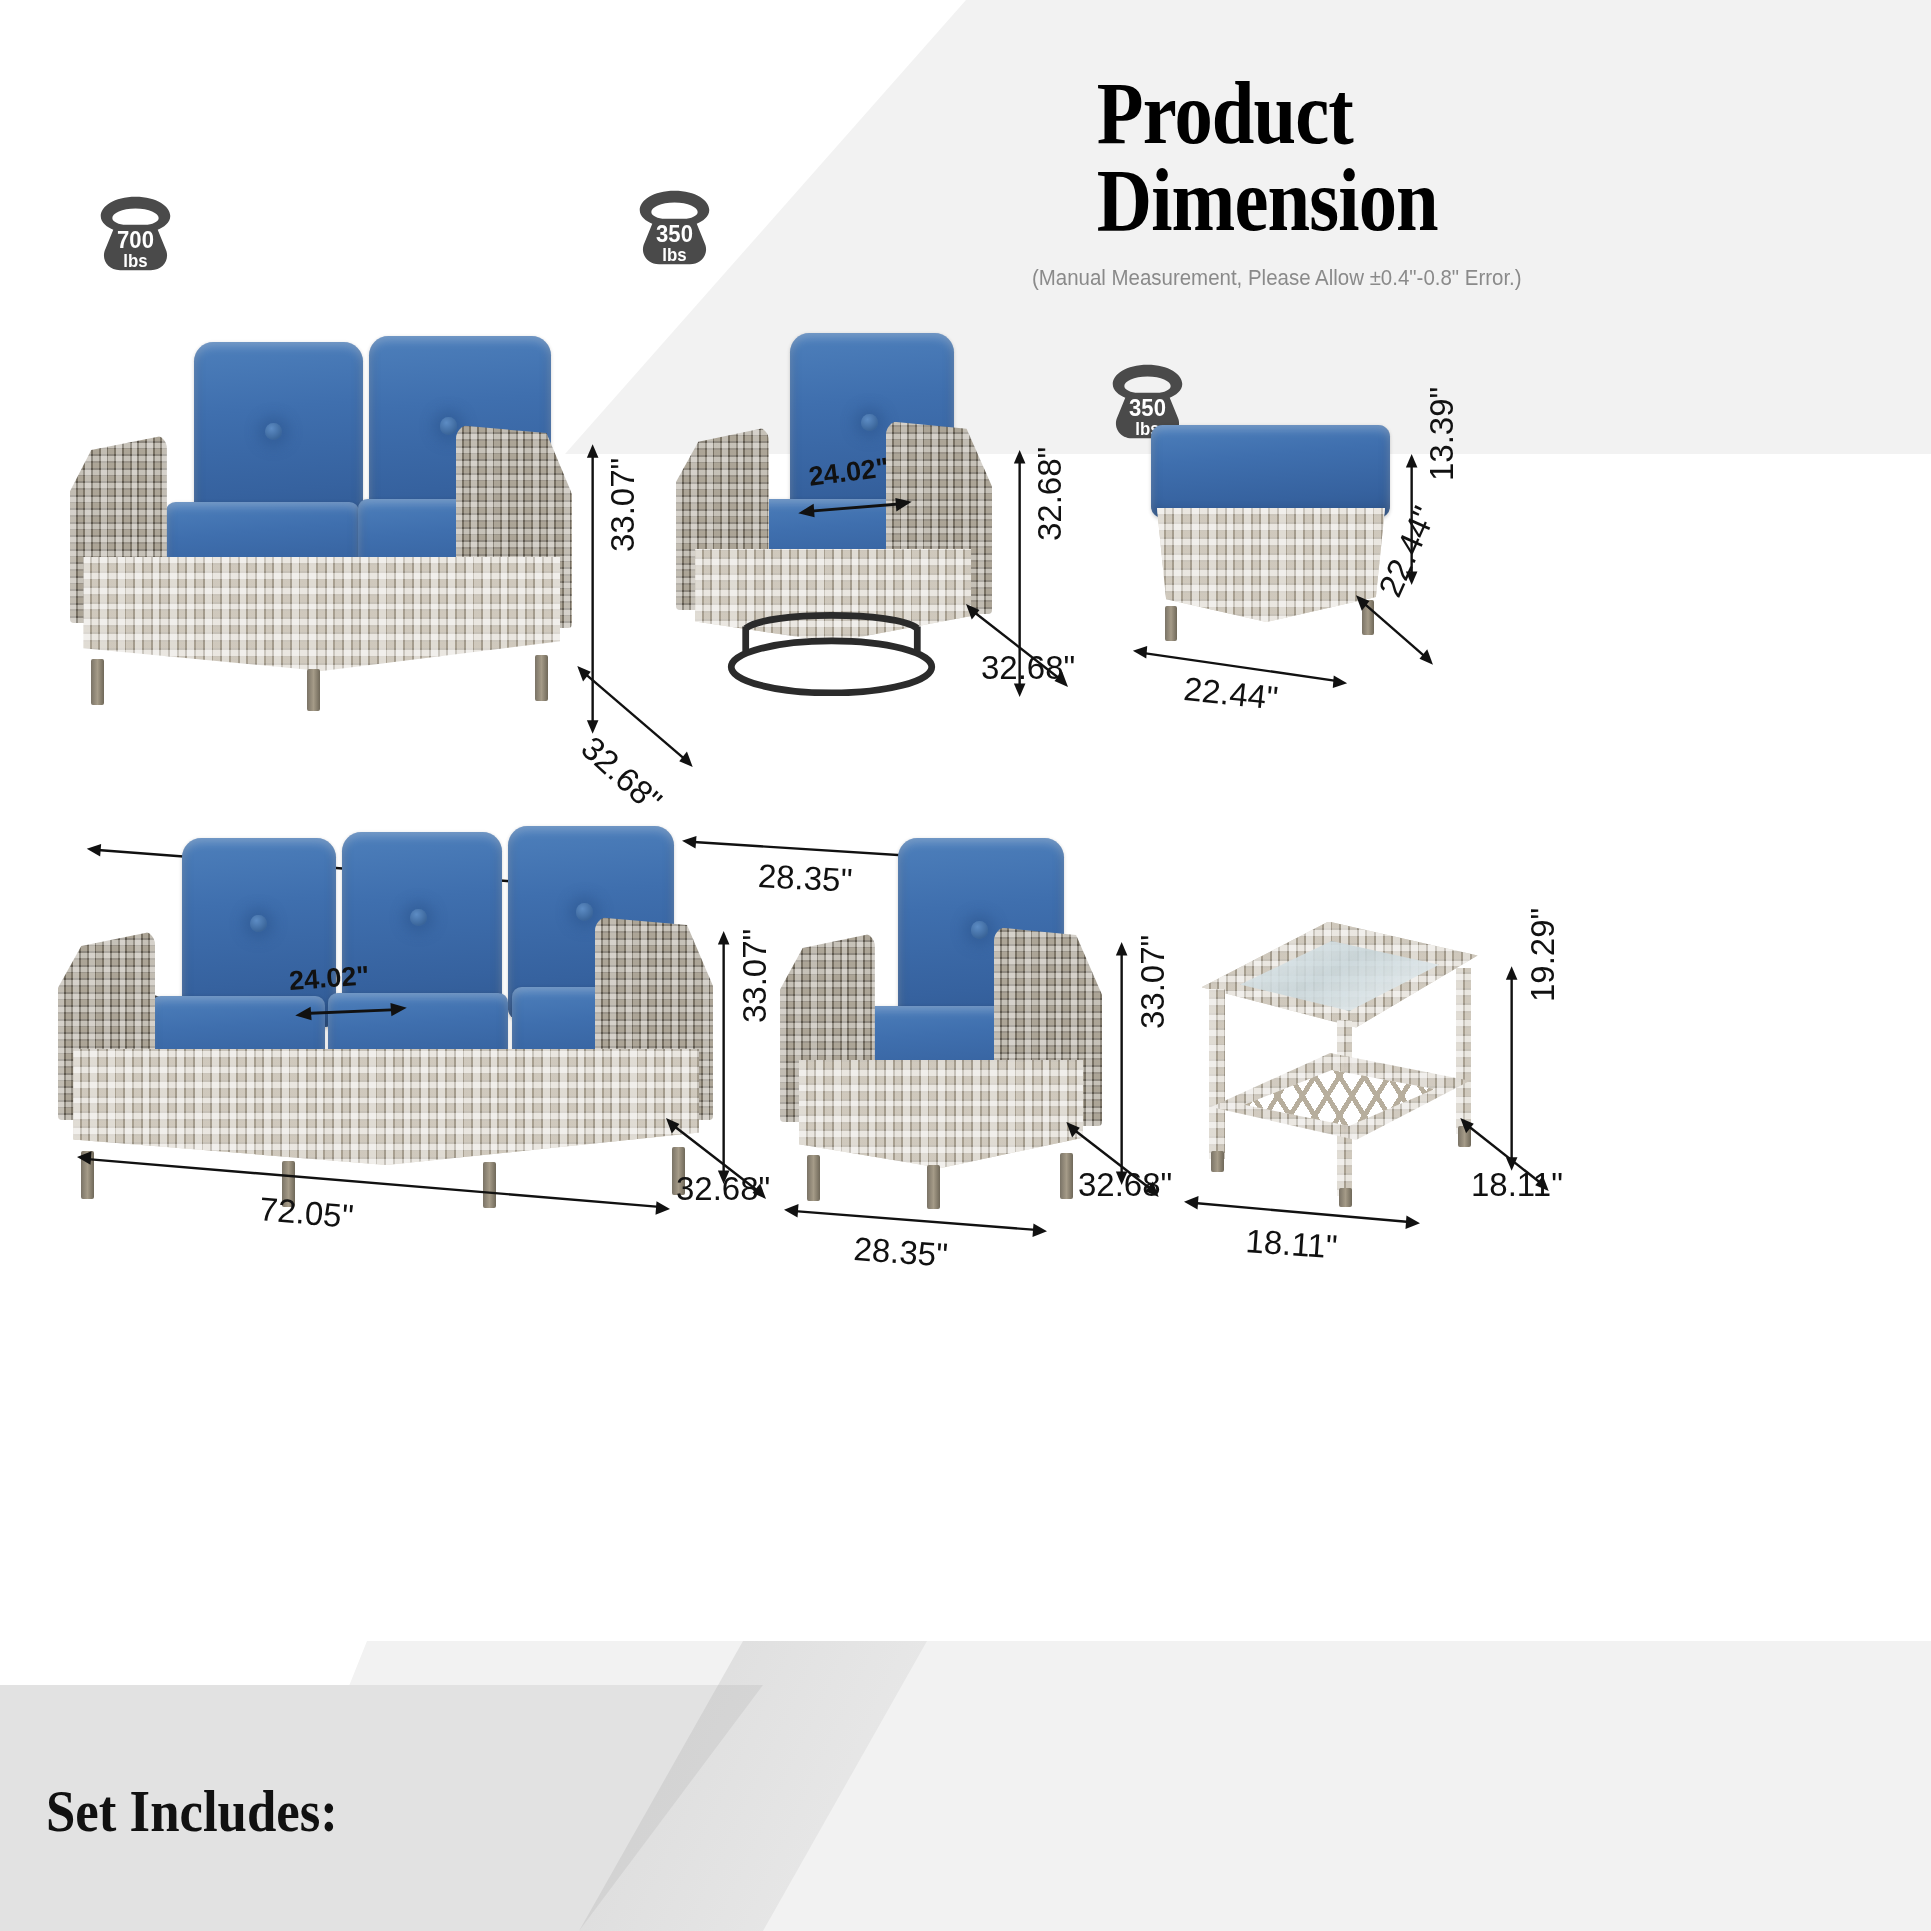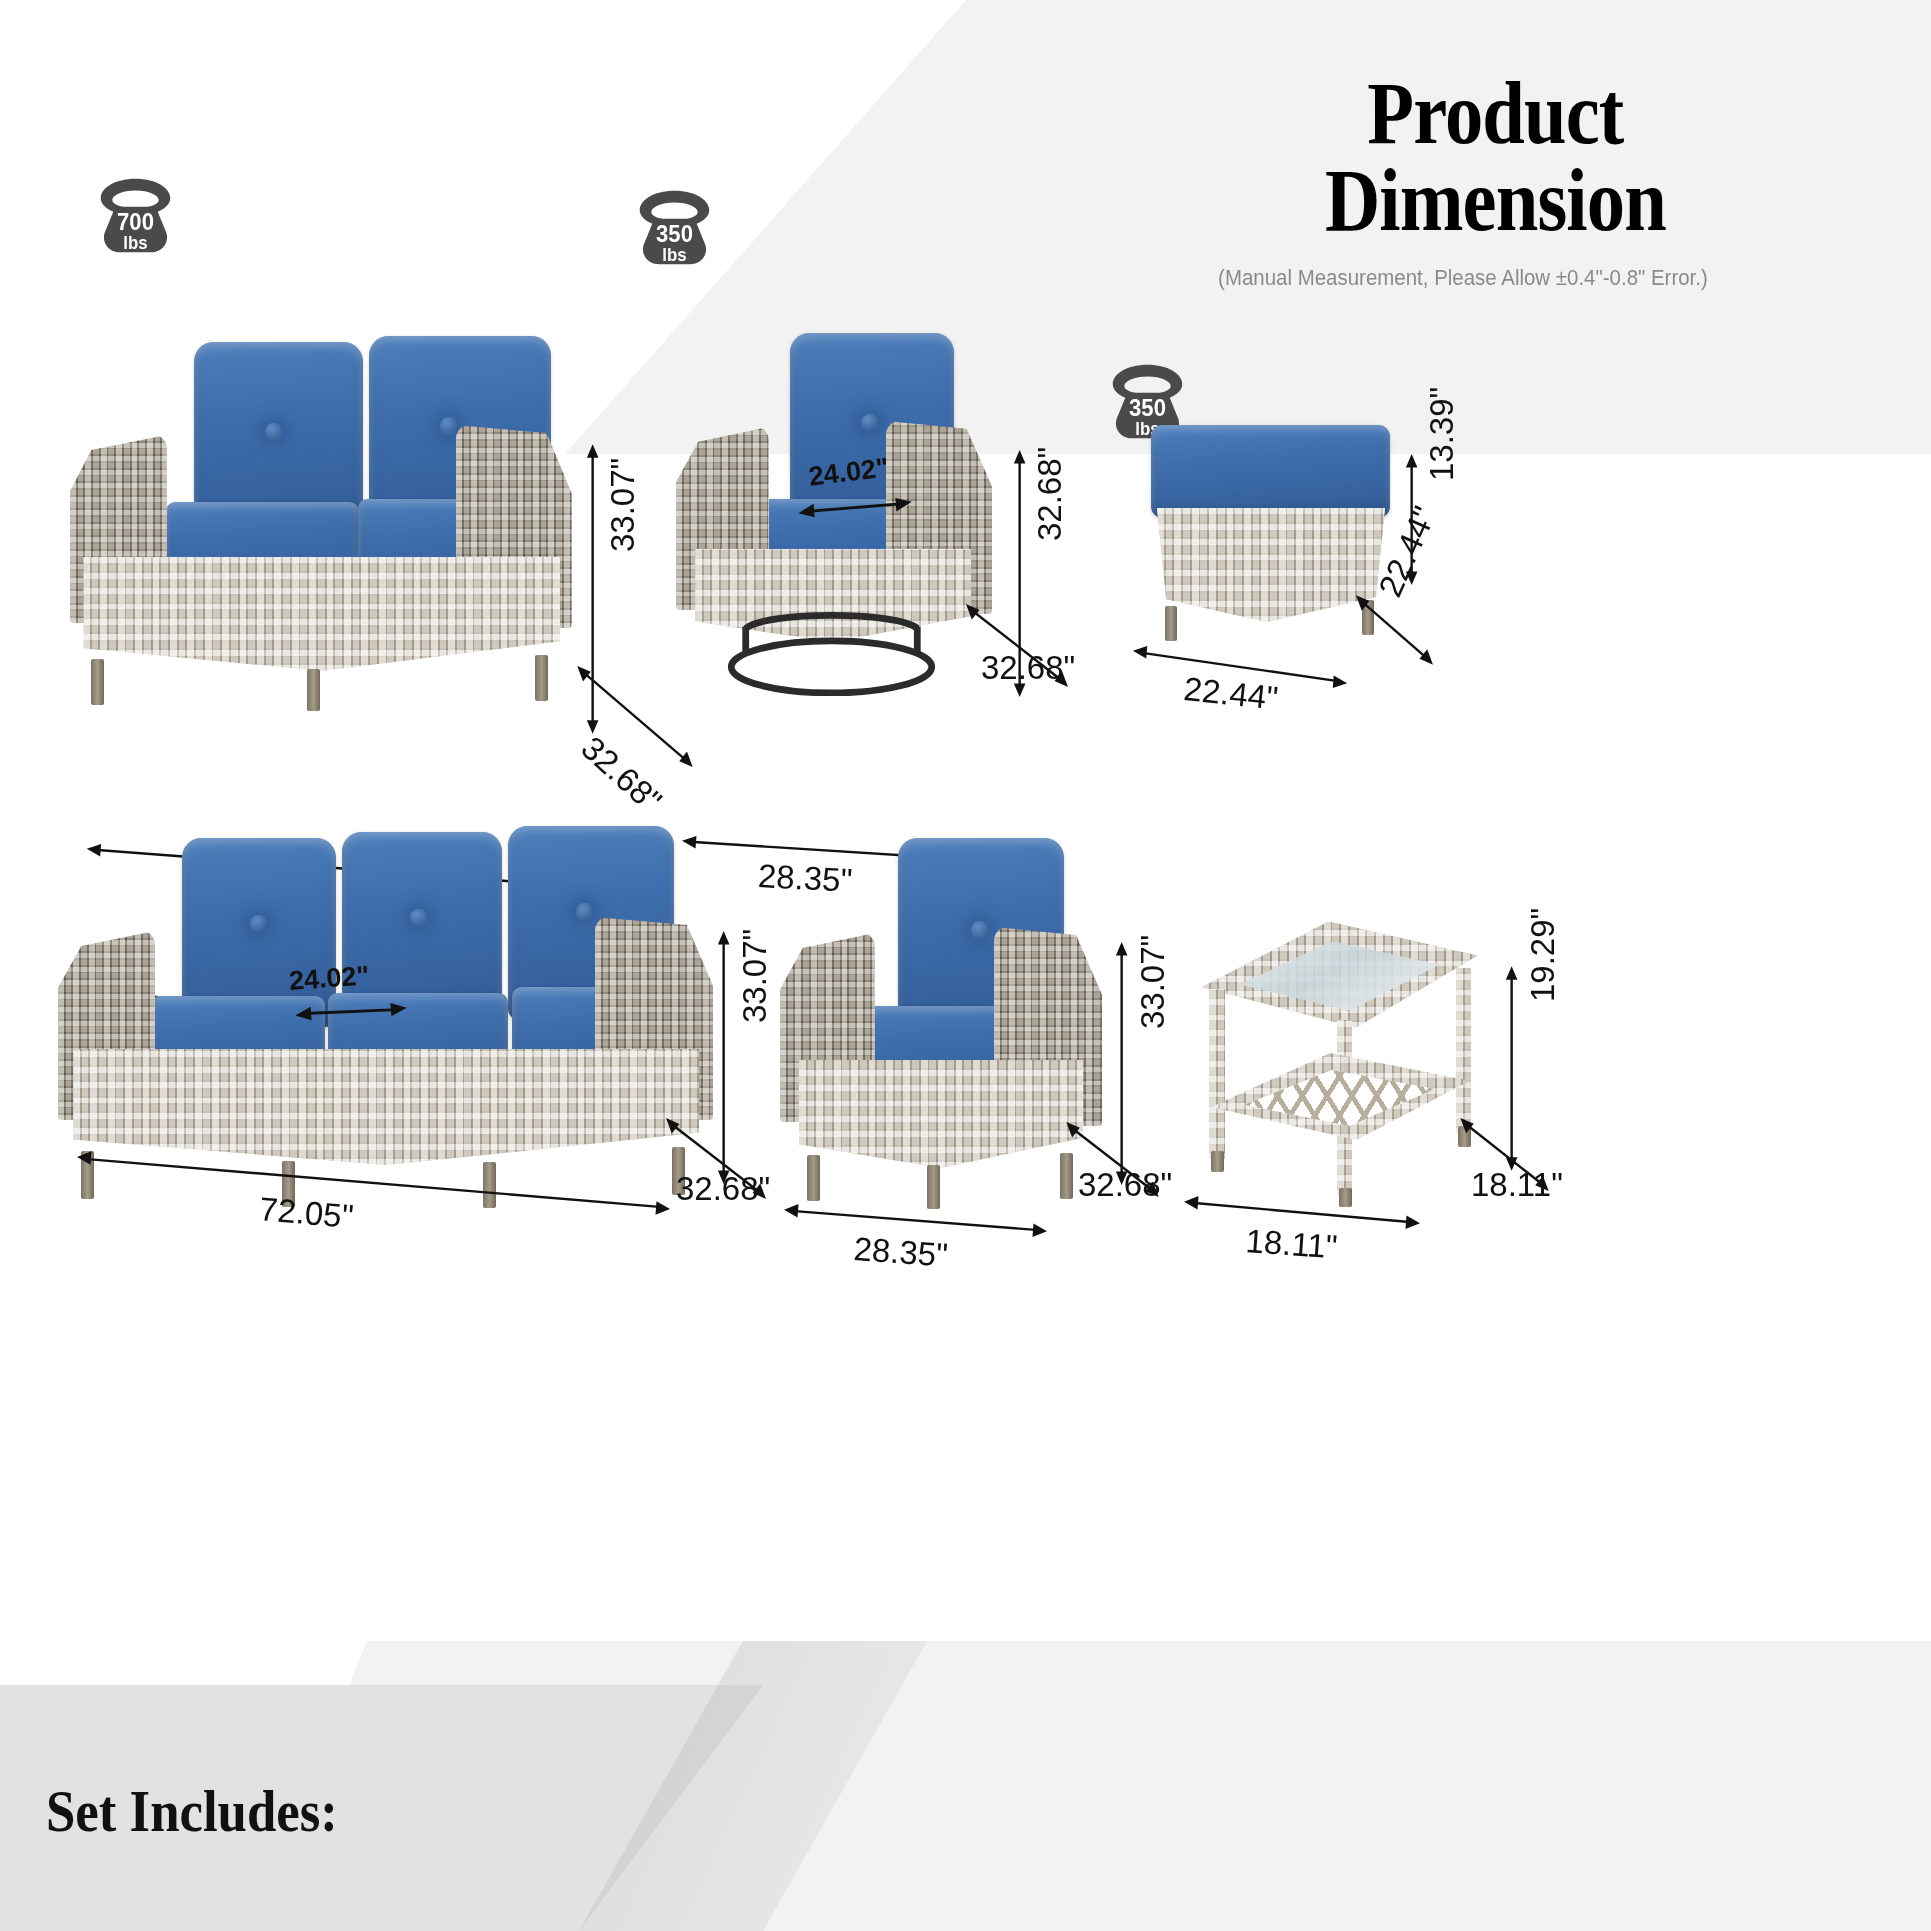--- a/index.html
+++ b/index.html
@@ -28,21 +28,21 @@
     background:#e2e2e2;
     clip-path:polygon(0 0, 763px 0, 579px 246px, 0 246px);
   }
   .bg-bottom-shadow {
     position:absolute; left:0; top:1641px; width:1931px; height:290px;
     background:linear-gradient(115deg, rgba(160,160,160,0.55) 0%, rgba(160,160,160,0) 60%);
     clip-path:polygon(743px 0, 927px 0, 763px 290px, 579px 290px);
   }
 
   
-  .header { position:absolute; right:37px; top:70px; width:927px; text-align:center; }
+  .header { position:absolute; right:37px; top:70px; width:927px; text-align:left; }
   .title-line {
     font-family:"Liberation Serif", serif;
     font-weight:bold;
     font-size:89px;
     line-height:0.98;
     letter-spacing:-1px;
     color:#000;
     transform:scaleX(0.86);
     transform-origin:right center;
     white-space:nowrap;
@@ -145,21 +145,21 @@
   <div class="bg-bottom-light"></div>
   <div class="bg-bottom-dark"></div>
   <div class="bg-bottom-shadow"></div>
 
   <div class="header">
     <div class="title-line">Product</div>
     <div class="title-line">Dimension</div>
     <div class="subtitle">(Manual Measurement, Please Allow ±0.4"-0.8" Error.)</div>
   </div>
 
-  <div class="badge" style="left:91px; top:173px;">
+  <div class="badge" style="left:91px; top:191px;">
     <svg viewBox="0 0 92 88">
       <path d="M46 6 C24 6 10 16 10 26 C10 33 17 38 23 40 L14 62 C11 72 18 82 30 82 L62 82 C74 82 81 72 78 62 L69 40 C75 38 82 33 82 26 C82 16 68 6 46 6 Z
                M46 18 C60 18 70 23 70 28 C70 32 63 35 56 35 L36 35 C29 35 22 32 22 28 C22 23 32 18 46 18 Z" fill="#4a4a4a"></path>
     </svg>
     <div class="bnum">700</div>
     <div class="blbs">lbs</div>
   </div>
 
   <div class="badge" style="left:630px; top:185px;">
     <svg viewBox="0 0 92 88">

